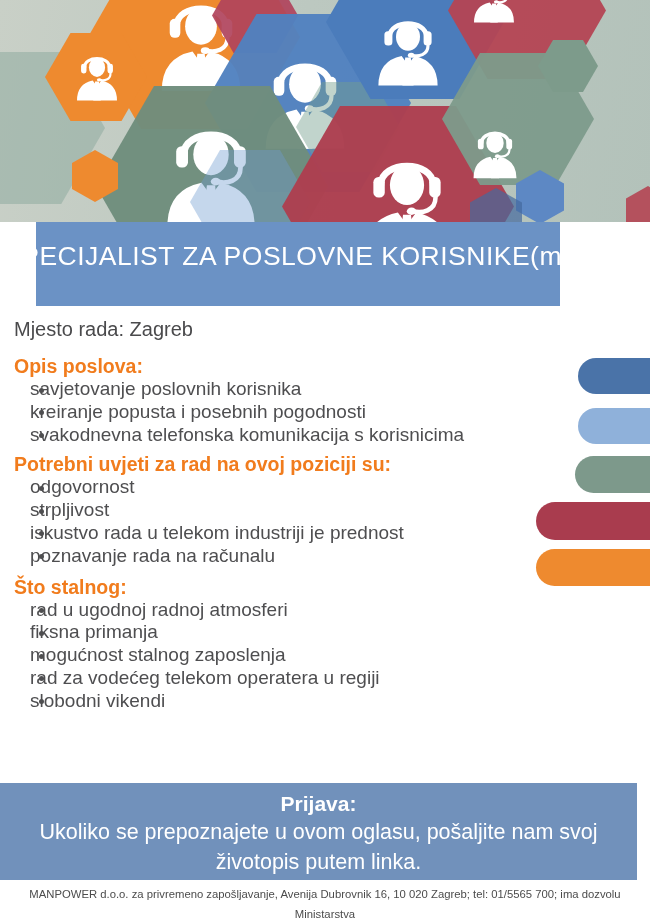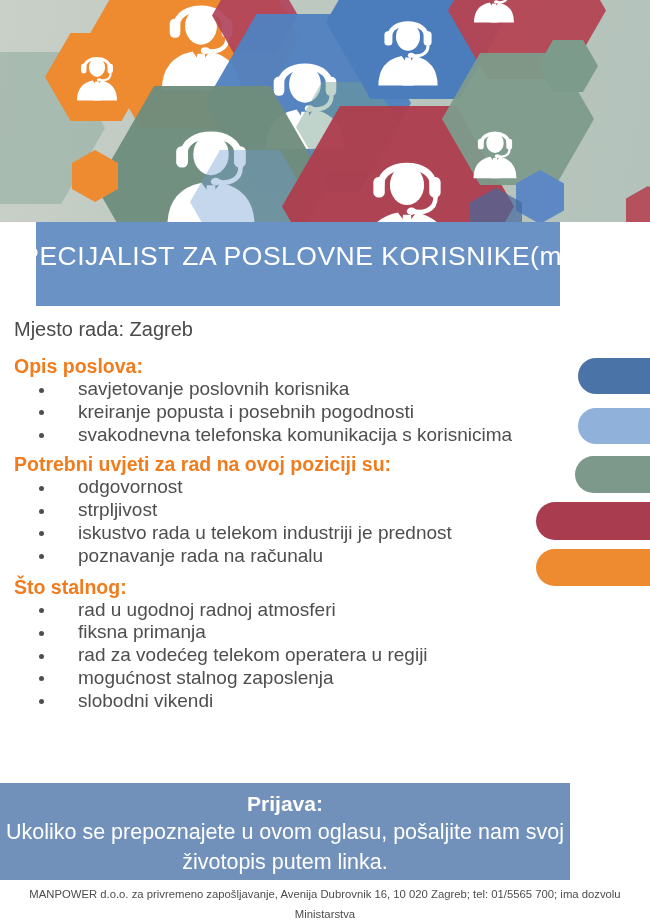--- a/index.html
+++ b/index.html
@@ -33,39 +33,39 @@
   .content { position:absolute; left:0; top:306px; width:560px; }
   .location { margin:12px 0 0 14px; font-size:20px; color:#4a4a4c; }
   .section-heading {
     margin:15px 0 2px 14px; font-size:19.5px; line-height:20px;
     font-weight:700; color:#f17c1d;
   }
   .section-heading.s2 { margin-top:8px; }
   .section-heading.s3 { margin-top:9px; }
   ul.bullets { list-style:none; margin:0; padding:0; }
   ul.bullets li {
-    position:relative; padding-left:78px; font-size:19px;
+    position:relative; padding-left:30px; font-size:19px;
     line-height:22.8px; color:#4e4e50;
   }
   ul.bullets li::before {
     content:""; position:absolute; left:39px; top:9.5px;
     width:5px; height:5px; border-radius:50%; background:#4e4e50;
   }
 
   
   .pill { position:absolute; right:0; border-radius:19px 0 0 19px; }
   .pill-1 { top:358px; left:578px; height:36px; background:#4a73a8; }
   .pill-2 { top:408px; left:578px; height:36px; background:#8fb1da; }
   .pill-3 { top:456px; left:575px; height:37px; background:#7d998b; }
   .pill-4 { top:502px; left:536px; height:38px; background:#a93c4e; }
   .pill-5 { top:549px; left:536px; height:37px; background:#ee8a2f; }
 
   
   .apply-banner {
-    position:absolute; left:0; top:783px; width:570px; height:97px;
+    position:absolute; left:0; top:783px; width:637px; height:97px;
     background:#7191bb; color:#ffffff; text-align:center;
     box-sizing:border-box; padding-top:7px;
   }
   .apply-banner .apply-heading { margin:0; font-size:21px; font-weight:700; line-height:27px; }
   .apply-banner .apply-line { margin:0; font-size:21.5px; font-weight:400; line-height:30px; }
 
   
   .fine-print {
     position:absolute; left:0; top:884px; width:650px; text-align:center;
     font-size:11.3px; line-height:20px; color:#4c4c4c;
@@ -165,22 +165,22 @@
       <li>odgovornost</li>
       <li>strpljivost</li>
       <li>iskustvo rada u telekom industriji je prednost</li>
       <li>poznavanje rada na računalu</li>
     </ul>
 
     <div class="section-heading s3">Što stalnog:</div>
     <ul class="bullets">
       <li>rad u ugodnoj radnoj atmosferi</li>
       <li>fiksna primanja</li>
+      <li>mogućnost stalnog zaposlenja</li>
       <li>rad za vodećeg telekom operatera u regiji</li>
-      <li>mogućnost stalnog zaposlenja</li>
       <li>slobodni vikendi</li>
     </ul>
   </div>
 
   <div class="pill pill-1"></div>
   <div class="pill pill-2"></div>
   <div class="pill pill-3"></div>
   <div class="pill pill-4"></div>
   <div class="pill pill-5"></div>
 

